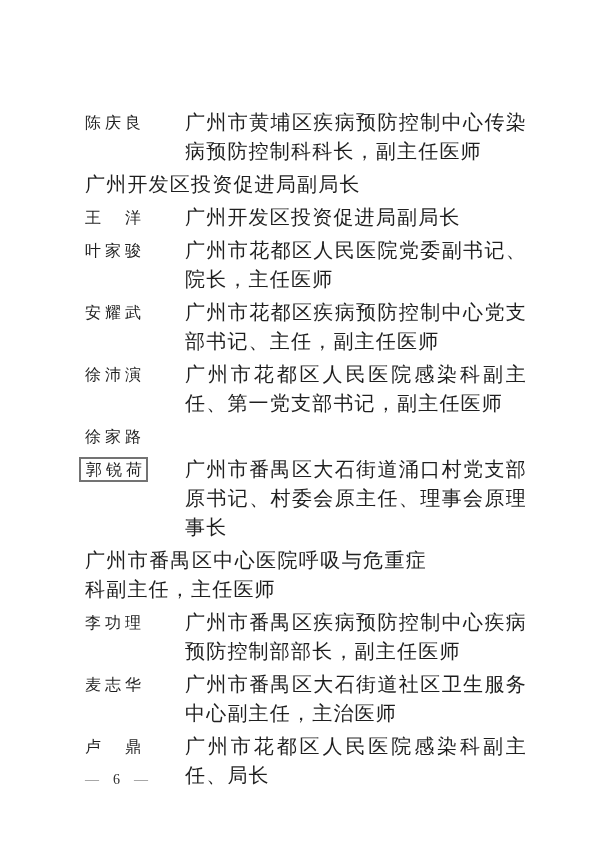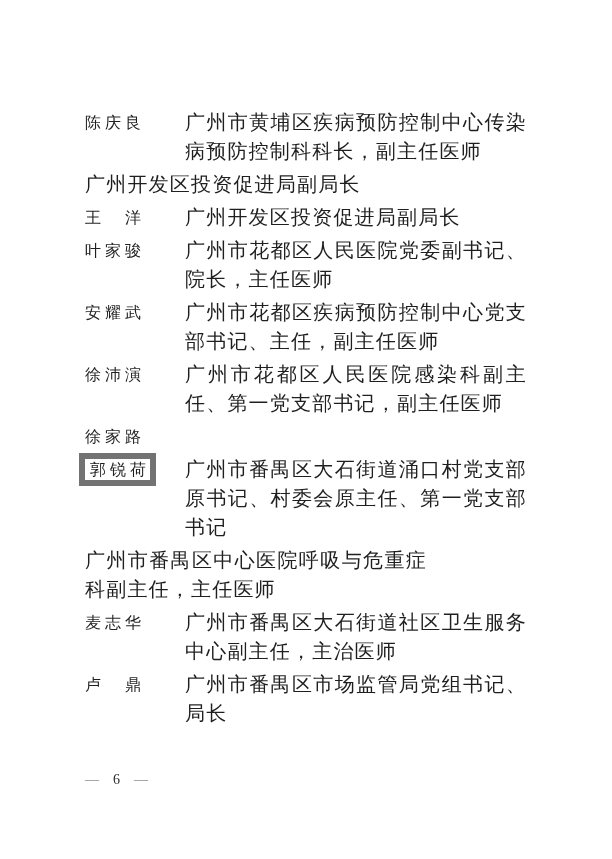--- a/index.html
+++ b/index.html
@@ -32,21 +32,21 @@
     flex: 0 0 100px;
     white-space: nowrap;
     font-size: 16px;
     line-height: 29px;
     letter-spacing: 4px;
   }
   .name-text {
     display: inline;
   }
   .name-text.boxed {
-    border: 6px solid #737373;
+    border: 2px solid #737373;
     padding: 2px 0 2px 5px;
     margin-left: -6px;
   }
   .pos-col {
     flex: 0 0 342px;
     width: 342px;
     font-size: 20px;
     line-height: 29px;
     letter-spacing: 1.2px;
     text-align: justify;
@@ -105,36 +105,40 @@
       <div class="name-col"><span class="name-text">徐沛演</span></div>
       <div class="pos-col">广州市花都区人民医院感染科副主任、第一党支部书记，副主任医师</div>
     </div>
 
     <div class="entry">
       <div class="name-col"><span class="name-text">徐家路</span></div>
     </div>
 
     <div class="entry">
       <div class="name-col"><span class="name-text boxed">郭锐荷</span></div>
-      <div class="pos-col">广州市番禺区大石街道涌口村党支部原书记、村委会原主任、第一党支部书记</div>
+      <div class="pos-col">广州市番禺区大石街道涌口村党支部原书记、村委会原主任、理事会原理事长</div>
     </div>
 
     <div class="entry">
       <div class="pos-col">广州市番禺区中心医院呼吸与危重症科副主任，主任医师</div>
     </div>
 
+    <div class="entry">
+      <div class="name-col"><span class="name-text">李功理</span></div>
+      <div class="pos-col">广州市番禺区疾病预防控制中心疾病预防控制部部长，副主任医师</div>
+    </div>
 
     <div class="entry">
       <div class="name-col"><span class="name-text">麦志华</span></div>
       <div class="pos-col">广州市番禺区大石街道社区卫生服务中心副主任，主治医师</div>
     </div>
 
     <div class="entry">
       <div class="name-col"><span class="name-text">卢　鼎</span></div>
-      <div class="pos-col">广州市番禺区市场监管局党组书记、局长</div>
+      <div class="pos-col">广州市花都区人民医院感染科副主任、局长</div>
     </div>
 
     <div class="entry">
     </div>
 
   </div>
 
   <div class="footer">
     <span class="dash">—</span>
     <span class="pageno">6</span>

